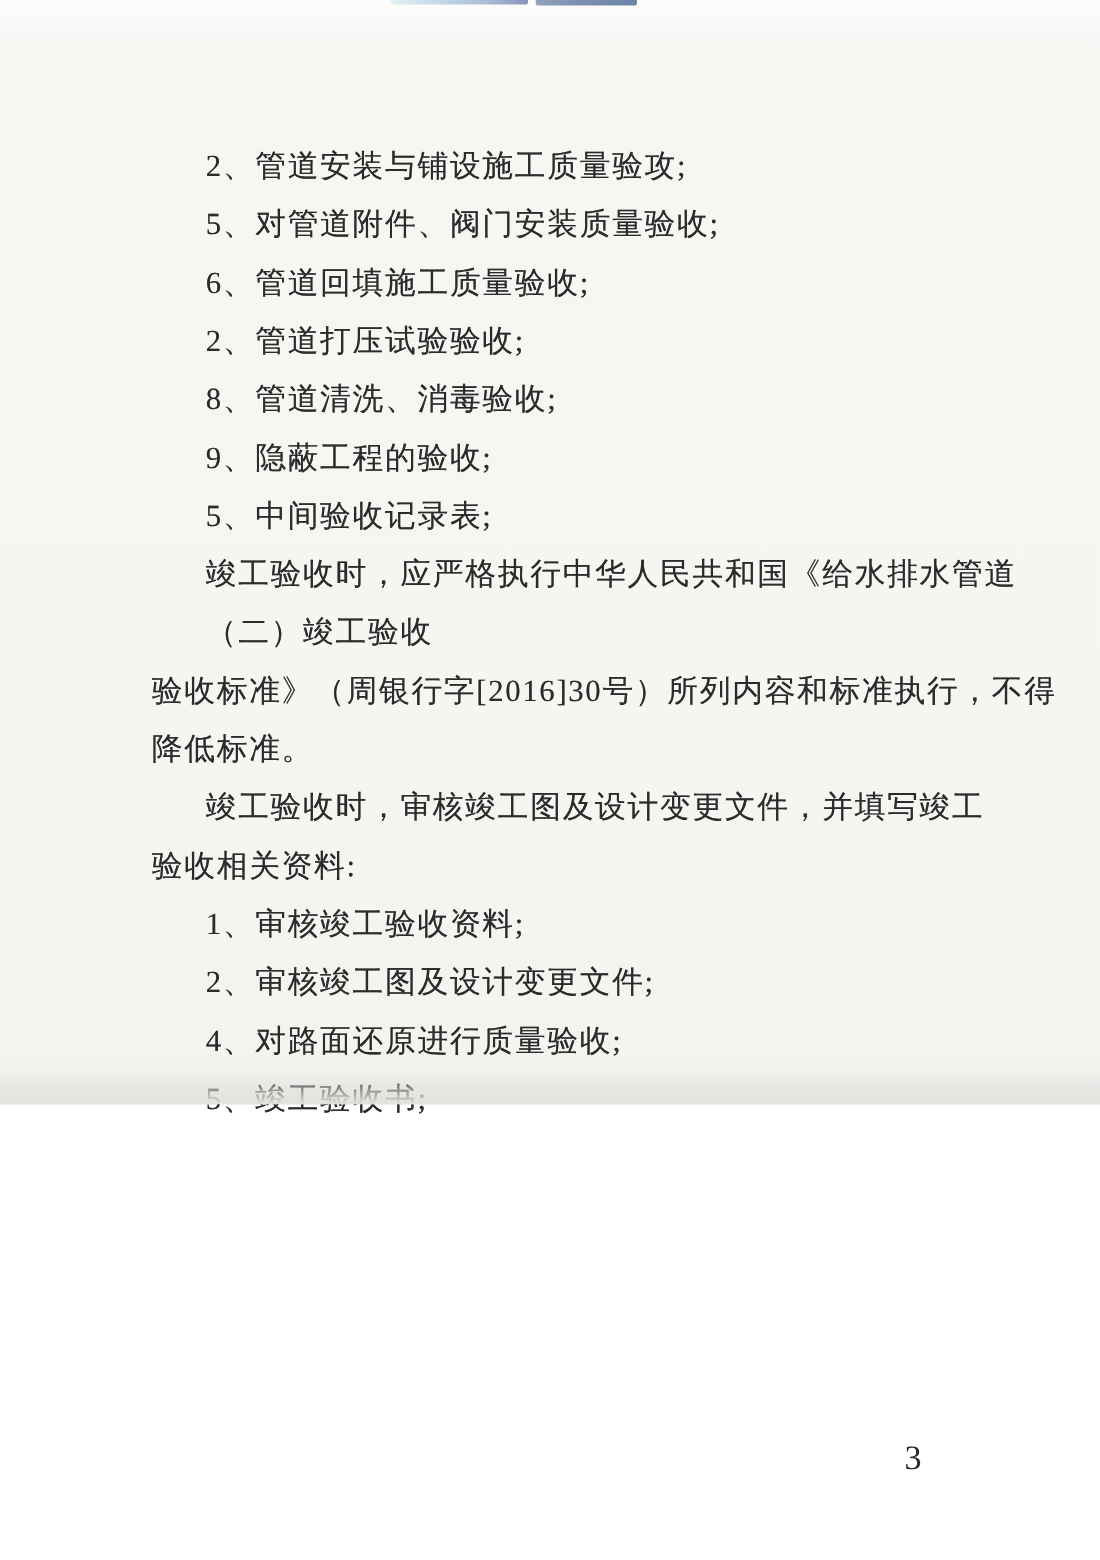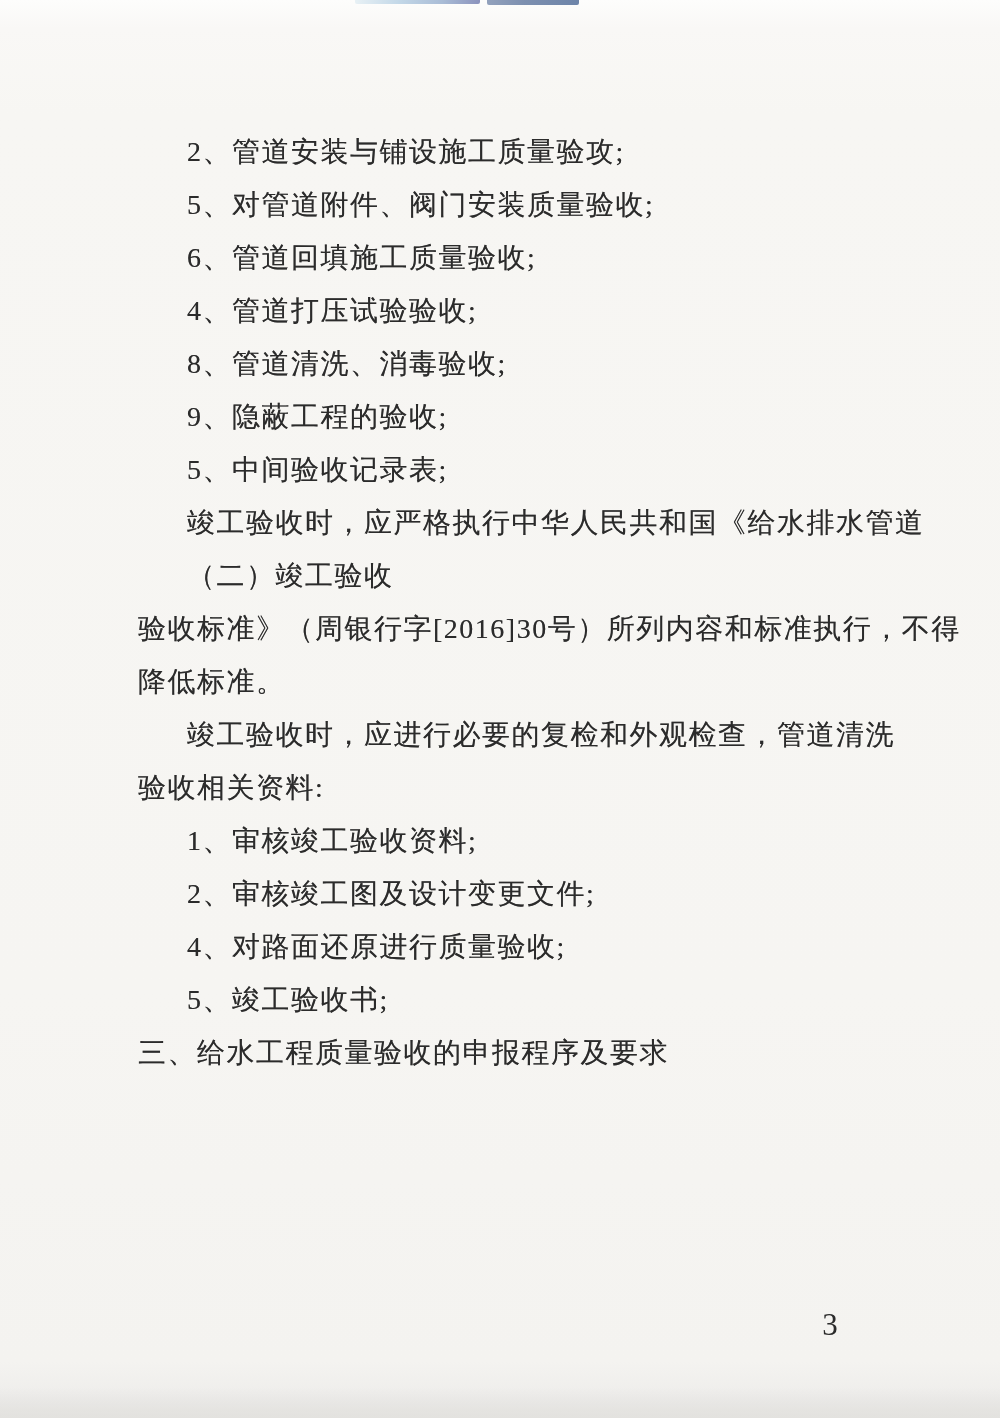--- a/index.html
+++ b/index.html
@@ -6,21 +6,21 @@
     margin: 0;
     padding: 0;
     width: 1000px;
     height: 1418px;
     overflow: hidden;
     font-family: "Liberation Serif", "DejaVu Serif", serif;
   }
   .page {
     position: relative;
     width: 1000px;
-    height: 1418px;
+    height: 1004px;
     background: linear-gradient(180deg,
       #fdfdfc 0%,
       #f9f8f6 2%,
       #f7f6f3 8%,
       #f6f5f2 70%,
       #f4f3f0 96%,
       #edecea 99%,
       #e9e8e5 100%);
     color: #2b2b2b;
   }
@@ -76,33 +76,32 @@
 <body>
 
 <main class="page">
   <div class="edge-strip a"></div>
   <div class="edge-strip b"></div>
 
   <div class="text-block" id="text-block">
       <div class="ln indent">2、管道安装与铺设施工质量验攻;</div>
       <div class="ln indent">5、对管道附件、阀门安装质量验收;</div>
       <div class="ln indent">6、管道回填施工质量验收;</div>
-      <div class="ln indent">4、管道打压试验验收;</div>
+      <div class="ln indent">2、管道打压试验验收;</div>
       <div class="ln indent">8、管道清洗、消毒验收;</div>
       <div class="ln indent">9、隐蔽工程的验收;</div>
       <div class="ln indent">5、中间验收记录表;</div>
       <div class="ln indent">竣工验收时，应严格执行中华人民共和国《给水排水管道</div>
       <div class="ln indent">（二）竣工验收</div>
       <div class="ln">验收标准》（周银行字[2016]30号）所列内容和标准执行，不得</div>
       <div class="ln">降低标准。</div>
-      <div class="ln indent">竣工验收时，应进行必要的复检和外观检查，管道清洗</div>
+      <div class="ln indent">竣工验收时，审核竣工图及设计变更文件，并填写竣工</div>
       <div class="ln">验收相关资料:</div>
       <div class="ln indent">1、审核竣工验收资料;</div>
       <div class="ln indent">2、审核竣工图及设计变更文件;</div>
       <div class="ln indent">4、对路面还原进行质量验收;</div>
       <div class="ln indent">5、竣工验收书;</div>
-      <div class="ln">三、给水工程质量验收的申报程序及要求</div>
     </div>
 
   <div class="page-number">3</div>
 
   <div class="bottom-band"></div>
 </main>
 
 </body></html>

